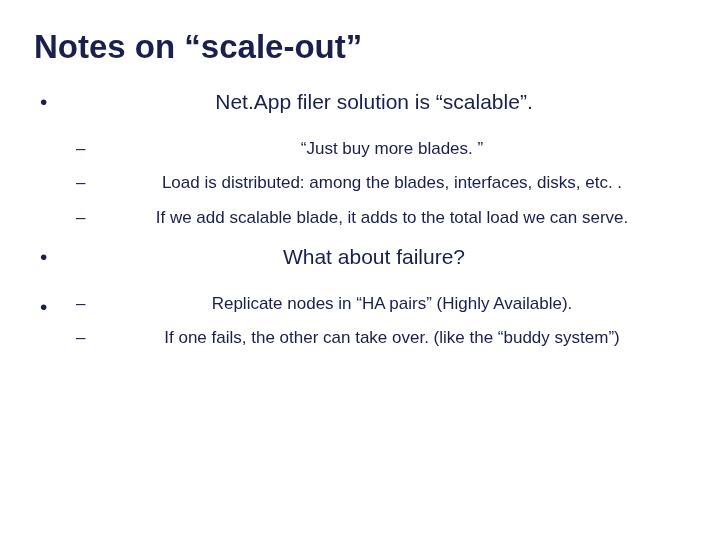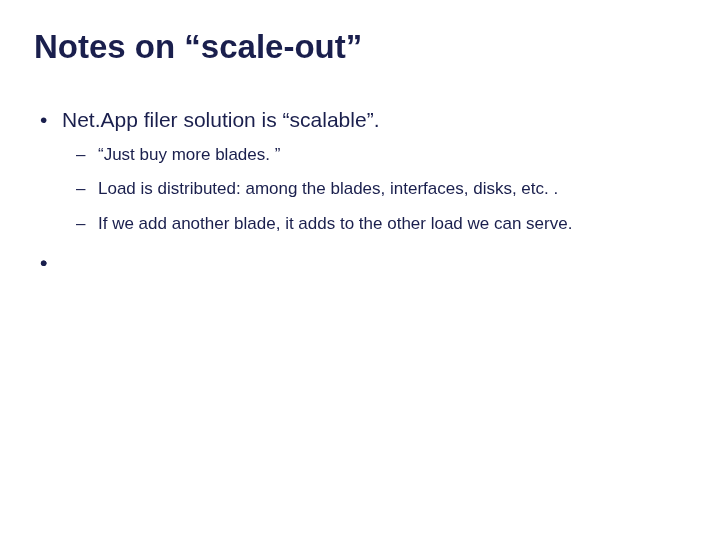--- a/index.html
+++ b/index.html
@@ -12,50 +12,51 @@
     color: #1a1f4d;
     overflow: hidden;
   }
   .slide {
     box-sizing: border-box;
     width: 720px;
     height: 540px;
     padding: 28px 34px 20px 34px;
   }
   h1.title {
-    margin: 0 0 40px 0;
+    margin: 0 0 22px 0;
     font-size: 33px;
     font-weight: bold;
     color: #1a1f4d;
     letter-spacing: 0px;
   }
   ul.level1 {
     list-style: none;
     margin: 0;
     padding: 0;
   }
   ul.level1 > li {
     position: relative;
     padding-left: 28px;
     margin-bottom: 6px;
     font-size: 21px;
     line-height: 1.35;
     color: #1a1f4d;
+    text-align: center;
   }
   ul.level1 > li::before {
     content: "•";
     position: absolute;
     left: 6px;
     top: 0;
     font-size: 21px;
     color: #1a1f4d;
   }
   ul.level2 {
     list-style: none;
-    margin: 10px 0 14px 0;
+    margin: 22px 0 14px 0;
     padding: 0;
   }
   ul.level2 > li {
     position: relative;
     padding-left: 36px;
     margin-bottom: 12px;
     font-size: 17px;
     line-height: 1.3;
     color: #1a1f4d;
   }
@@ -74,26 +75,31 @@
 <div class="slide">
   <h1 class="title">Notes on “scale-out”</h1>
 
   <ul class="level1">
 
     <li>
       <span>Net.App filer solution is “scalable”.</span>
       <ul class="level2">
         <li><span>“Just buy more blades. ”</span></li>
         <li><span>Load is distributed: among the blades, interfaces, disks, etc. .</span></li>
-        <li><span>If we add another blade, it adds to the other load we can serve.</span></li>
+        <li><span>If we add scalable blade, it adds to the total load we can serve.</span></li>
+      </ul>
+    </li>
+
+    <li>
+      <span>What about failure?</span>
+      <ul class="level2">
       </ul>
     </li>
 
     <li>
       <ul class="level2">
+        <li><span>Replicate nodes in “HA pairs” (Highly Available).</span></li>
+        <li><span>If one fails, the other can take over.  (like the “buddy system”)</span></li>
       </ul>
-    </li>
-
-    <li>
     </li>
 
   </ul>
 </div>
 
 </body></html>

